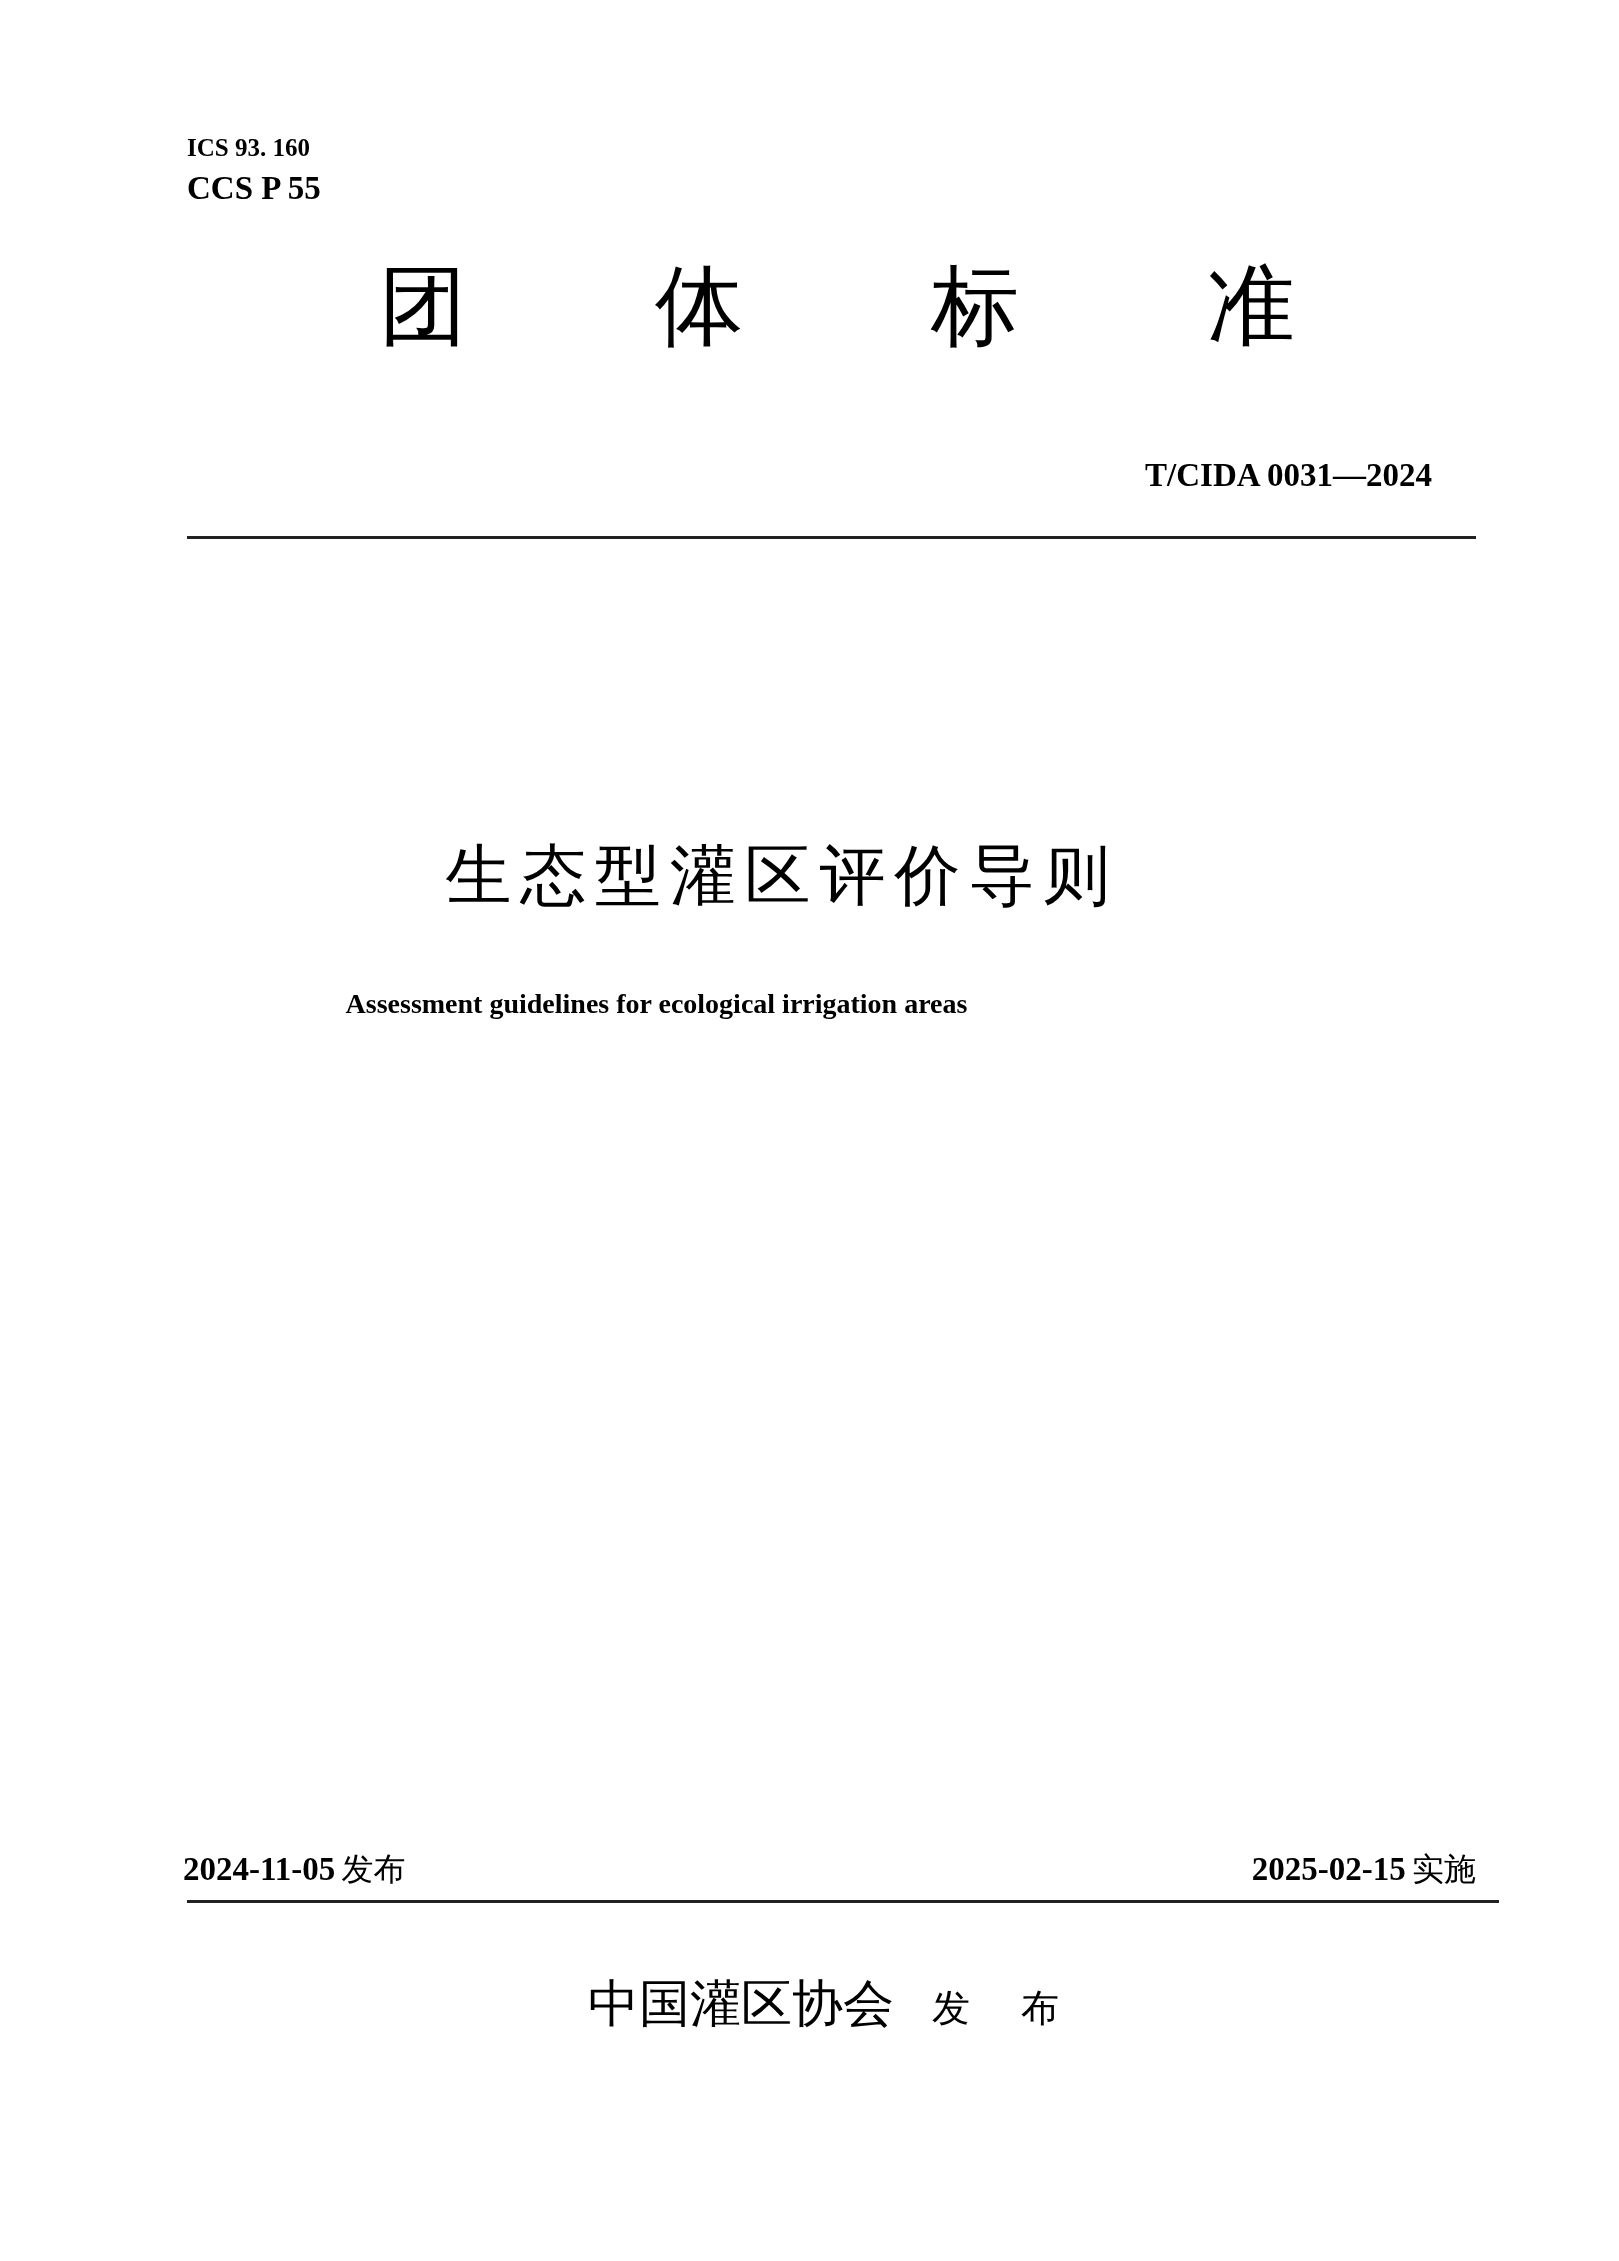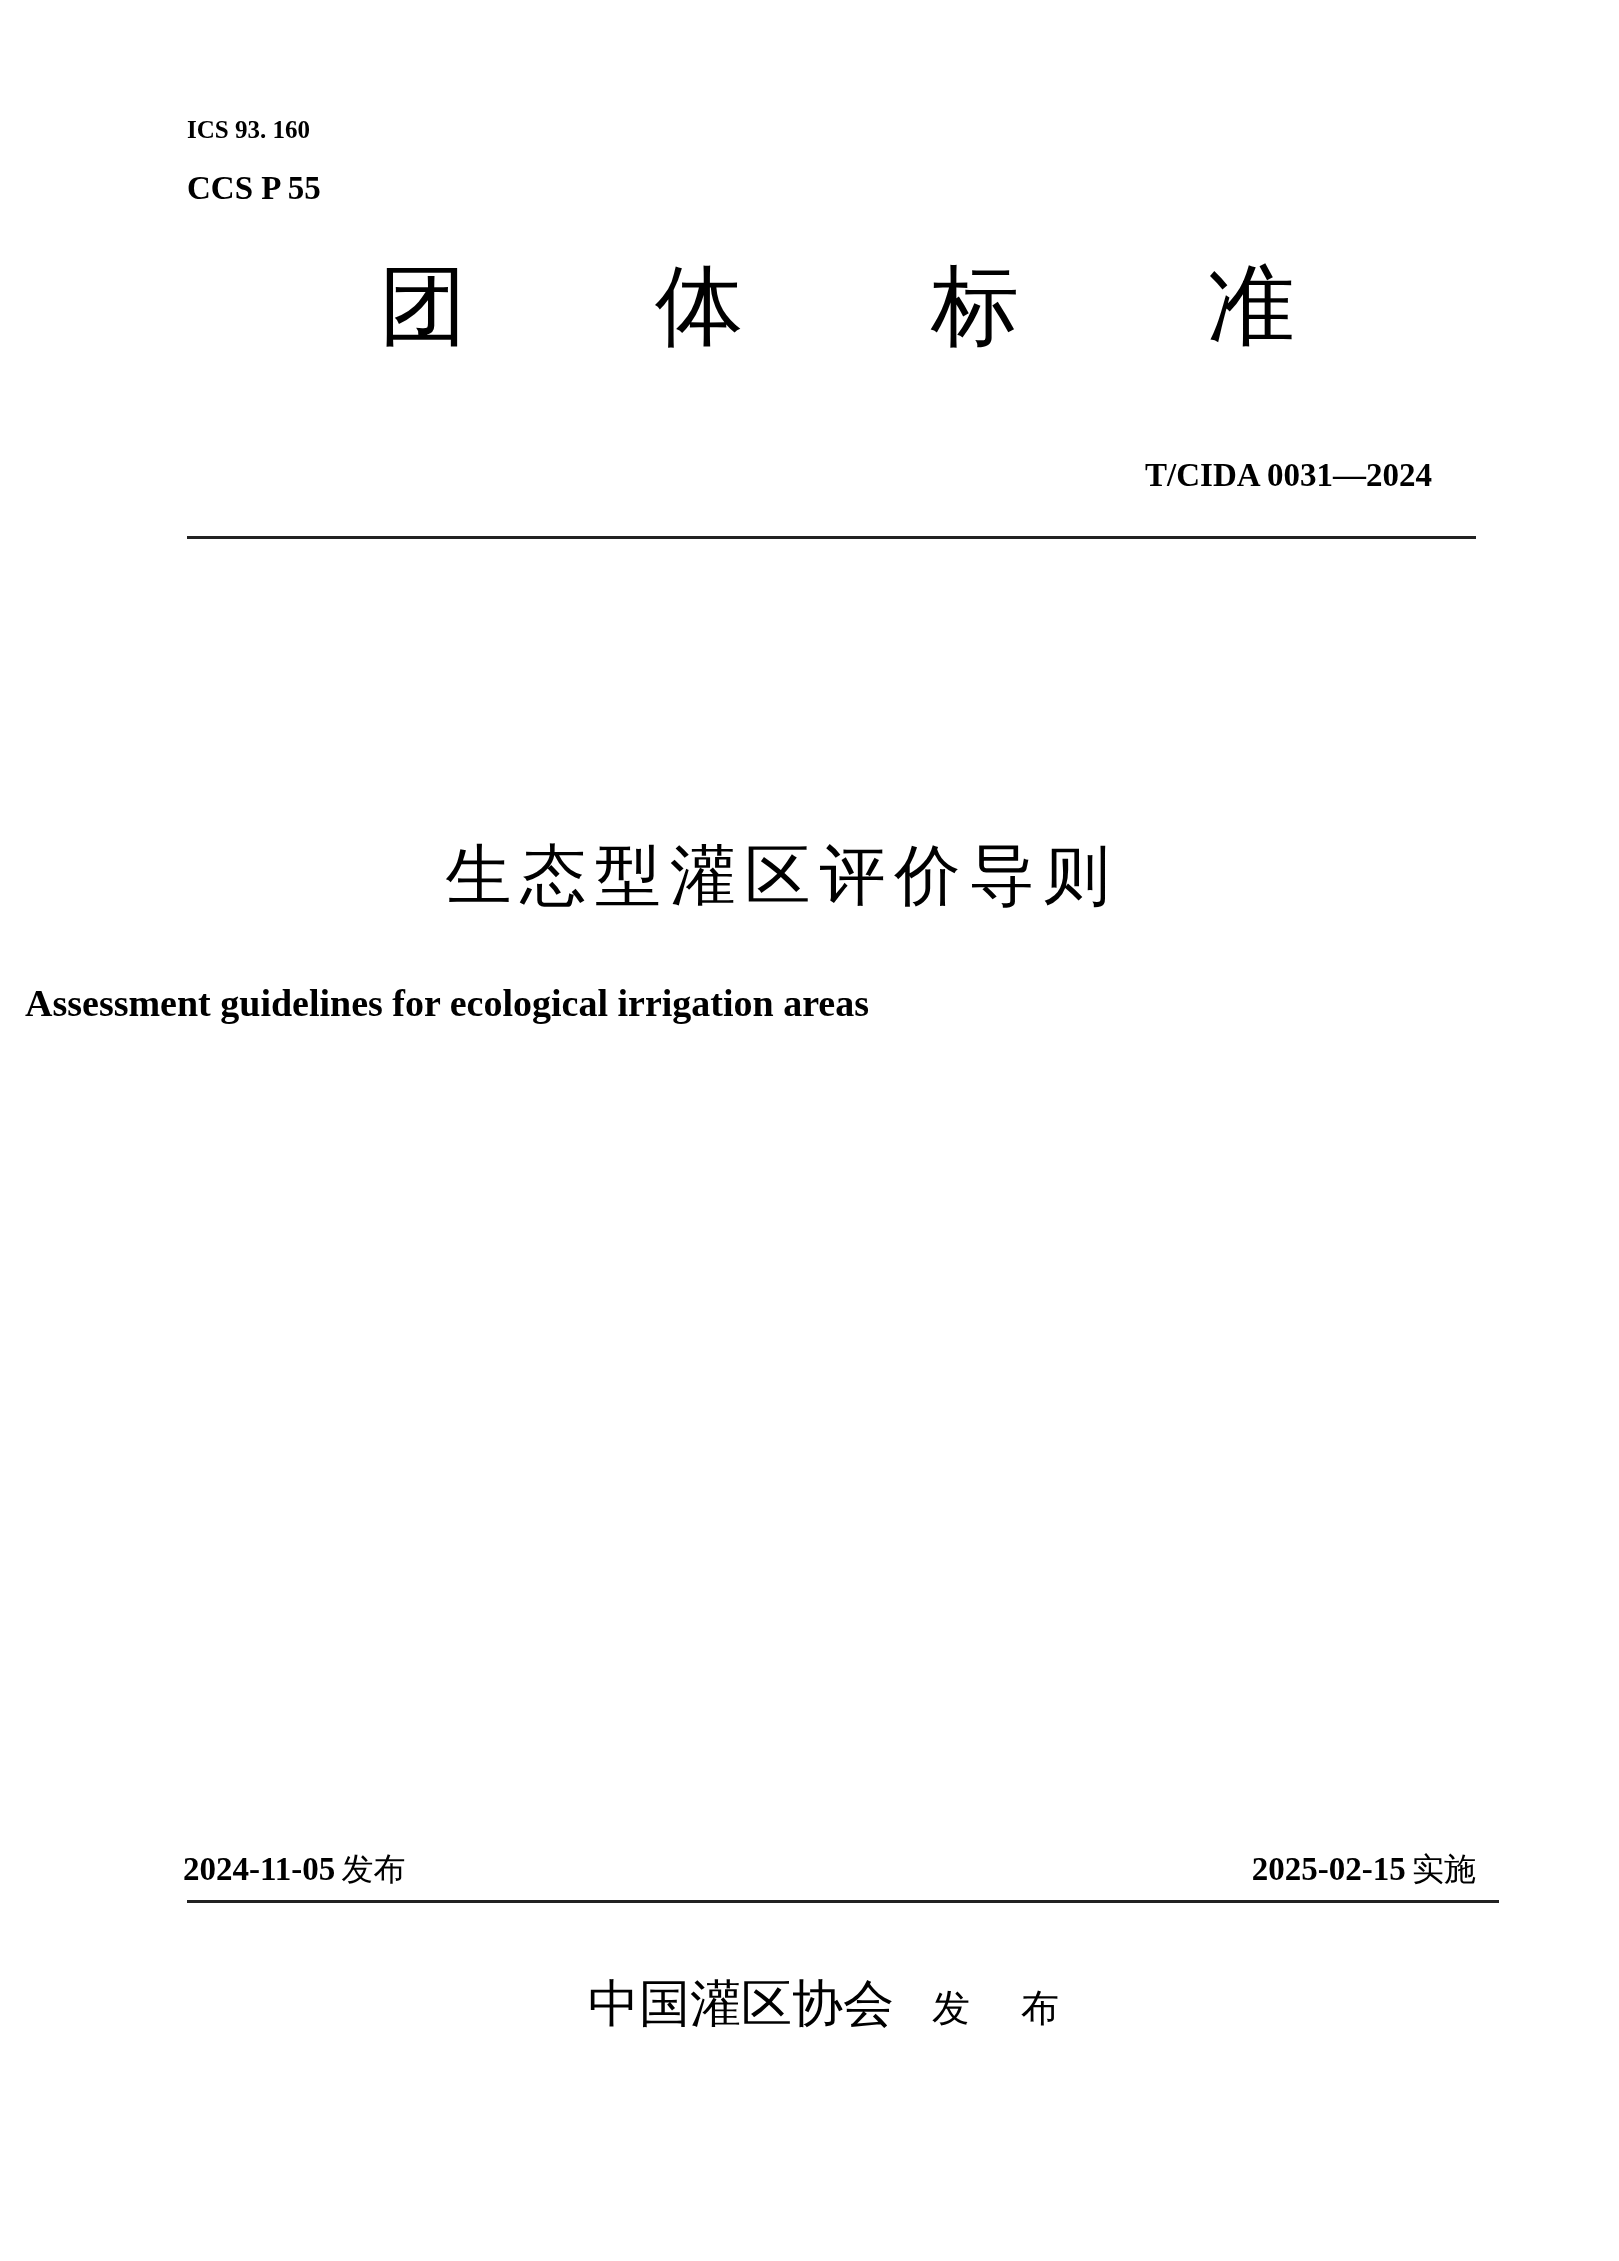--- a/index.html
+++ b/index.html
@@ -1,28 +1,28 @@
 <!DOCTYPE html>
 <html style="font-size:10px"><head>
 <meta charset="utf-8">
 <style>
   html, body { margin: 0; padding: 0; background: #ffffff; }
   body { width: 1620px; height: 2261px; position: relative; overflow: hidden; color: #000; }
   .abs { position: absolute; white-space: nowrap; }
   .serif-b { font-family: "Liberation Serif", "DejaVu Serif", serif; font-weight: bold; }
   .sans { font-family: "DejaVu Sans", "Liberation Sans", sans-serif; }
-  #ics { left: 187px; top: 117px; font-size: 25px; line-height: 26.5px; }
+  #ics { left: 187px; top: 135px; font-size: 25px; line-height: 26.5px; }
   #ccs { left: 187px; top: 175px; font-size: 33px; line-height: 26.5px; }
   #std-type { left: 379px; top: 255px; width: 916px; height: 101px; display: flex; justify-content: space-between; }
   #std-type span { font-size: 88px; line-height: 101px; font-weight: normal; }
   #std-code { right: 188px; top: 457px; font-size: 33px; line-height: 37px; }
   .rule { position: absolute; height: 3.2px; background: #222222; }
   #rule-top { left: 187px; top: 536px; width: 1289px; }
   #title-cn { left: 0; width: 1544px; top: 838px; text-align: center; font-size: 66px; line-height: 75px; letter-spacing: 8.8px; padding-left: 20px; box-sizing: border-box; }
-  #title-en { left: 0; width: 1288px; top: 981px; text-align: left; font-size: 38px; line-height: 45px; padding-left: 25px; box-sizing: border-box; }
+  #title-en { left: 0; width: 1288px; top: 981px; text-align: center; font-size: 28px; line-height: 45px; padding-left: 25px; box-sizing: border-box; }
   #issue-date { left: 183px; top: 1850px; font-size: 33px; line-height: 38px; }
   #impl-date { right: 144px; top: 1850px; font-size: 33px; line-height: 38px; text-align: right; }
   .date-suffix { font-family: "DejaVu Sans", "Liberation Sans", sans-serif; font-weight: normal; font-size: 32px; margin-left: 6.3px; }
   #rule-bottom { left: 187px; top: 1900px; width: 1312px; }
   #publisher { left: 588px; top: 1973px; font-size: 51px; line-height: 61px; }
   #publisher-org { font-family: "DejaVu Serif", "Liberation Serif", serif; font-weight: normal; }
   #publisher-verb { font-family: "DejaVu Sans", "Liberation Sans", sans-serif; font-size: 38px; margin-left: 38px; letter-spacing: 51px; }
 </style>
 </head>
 <body>

